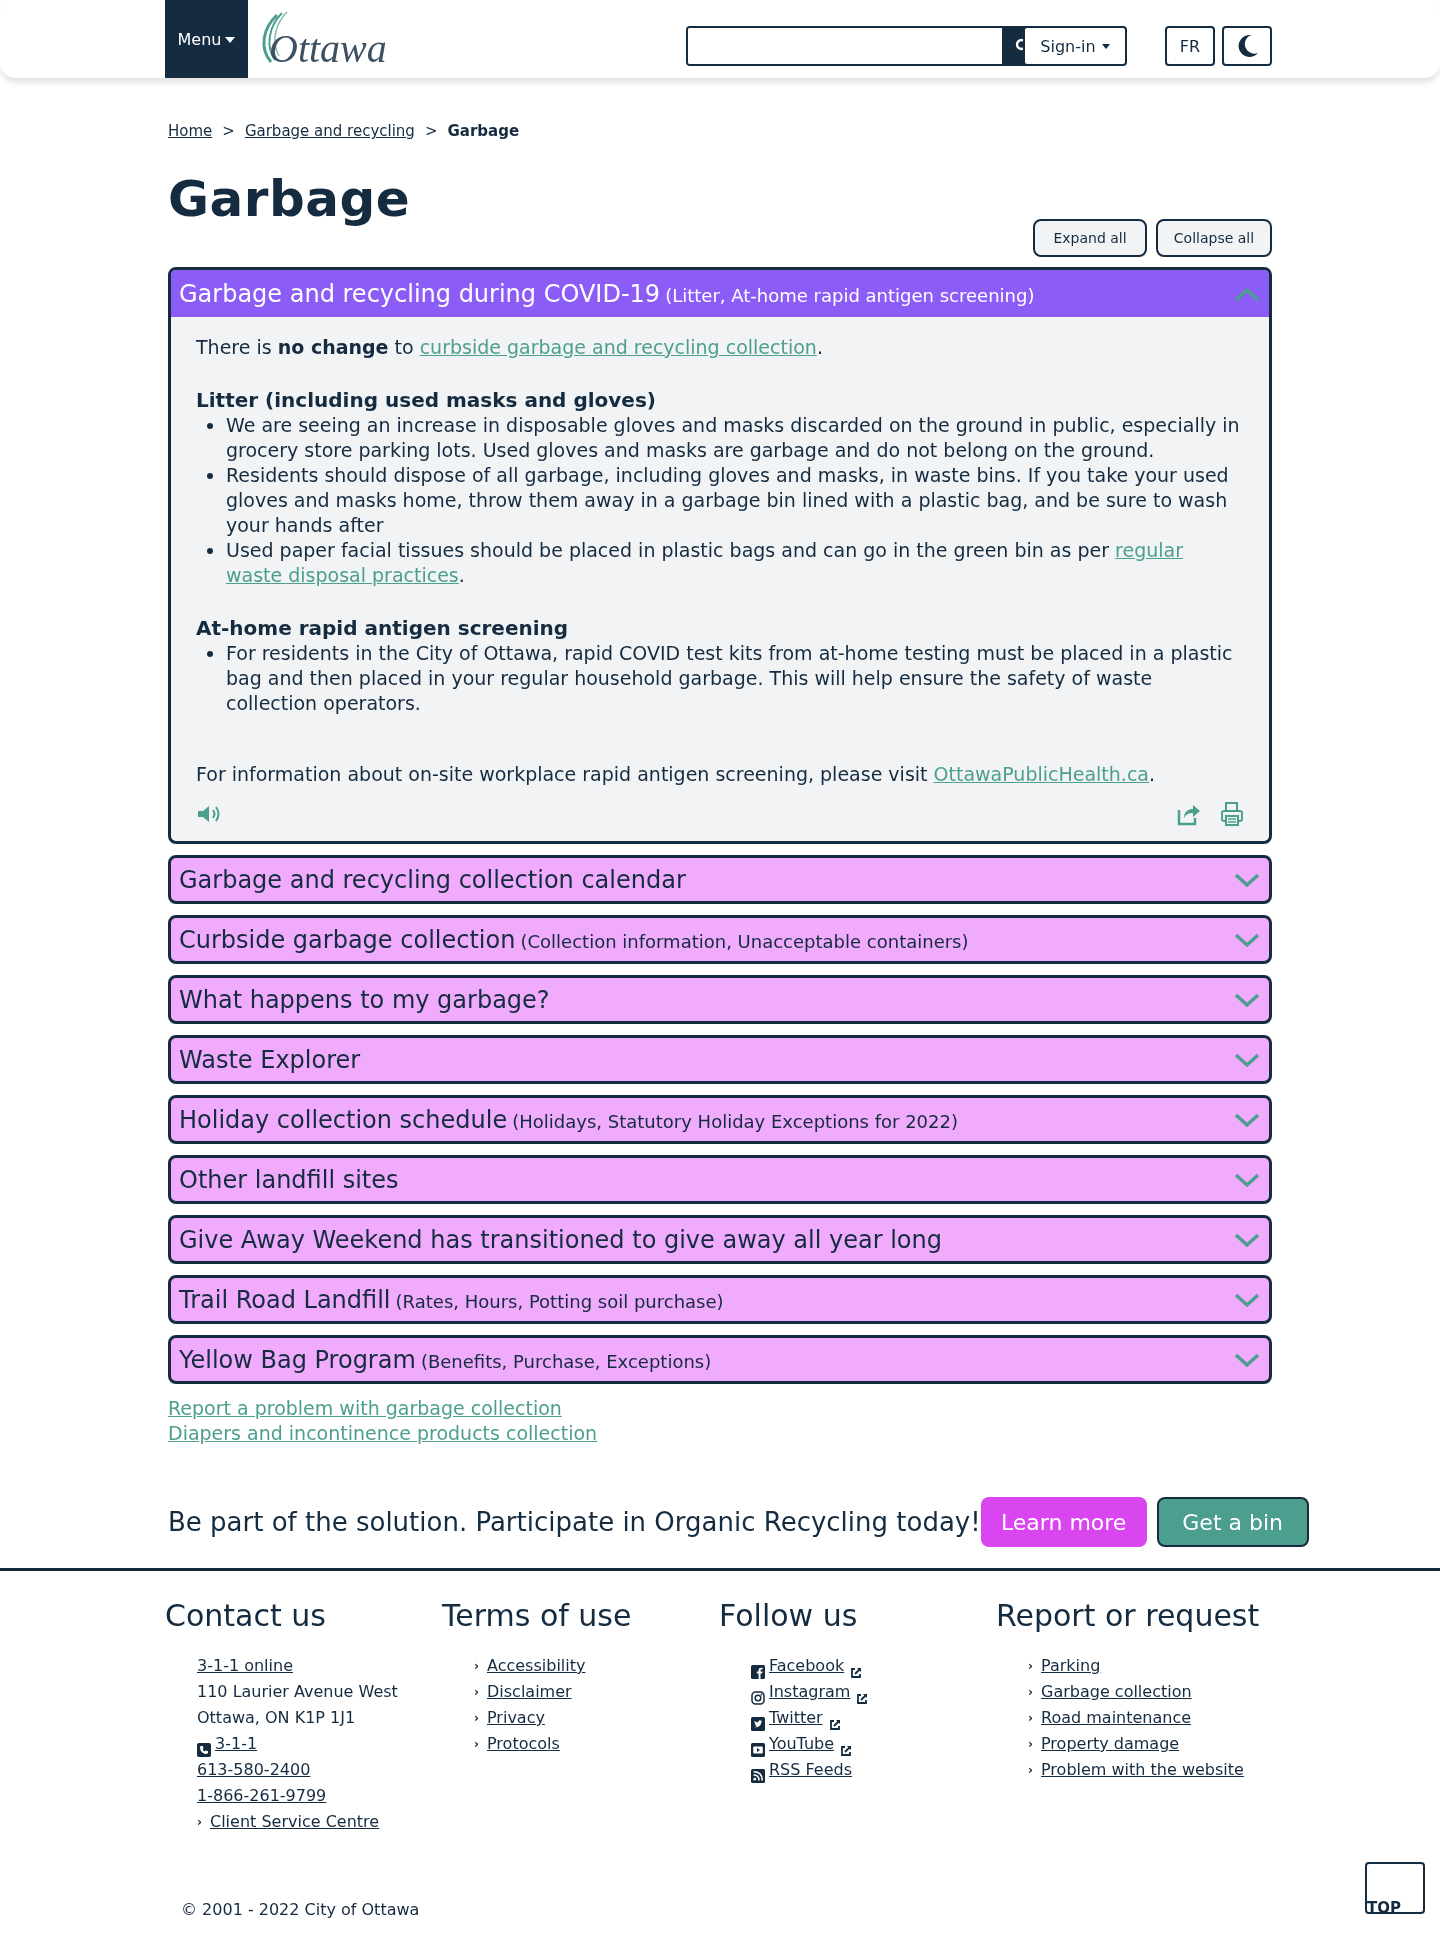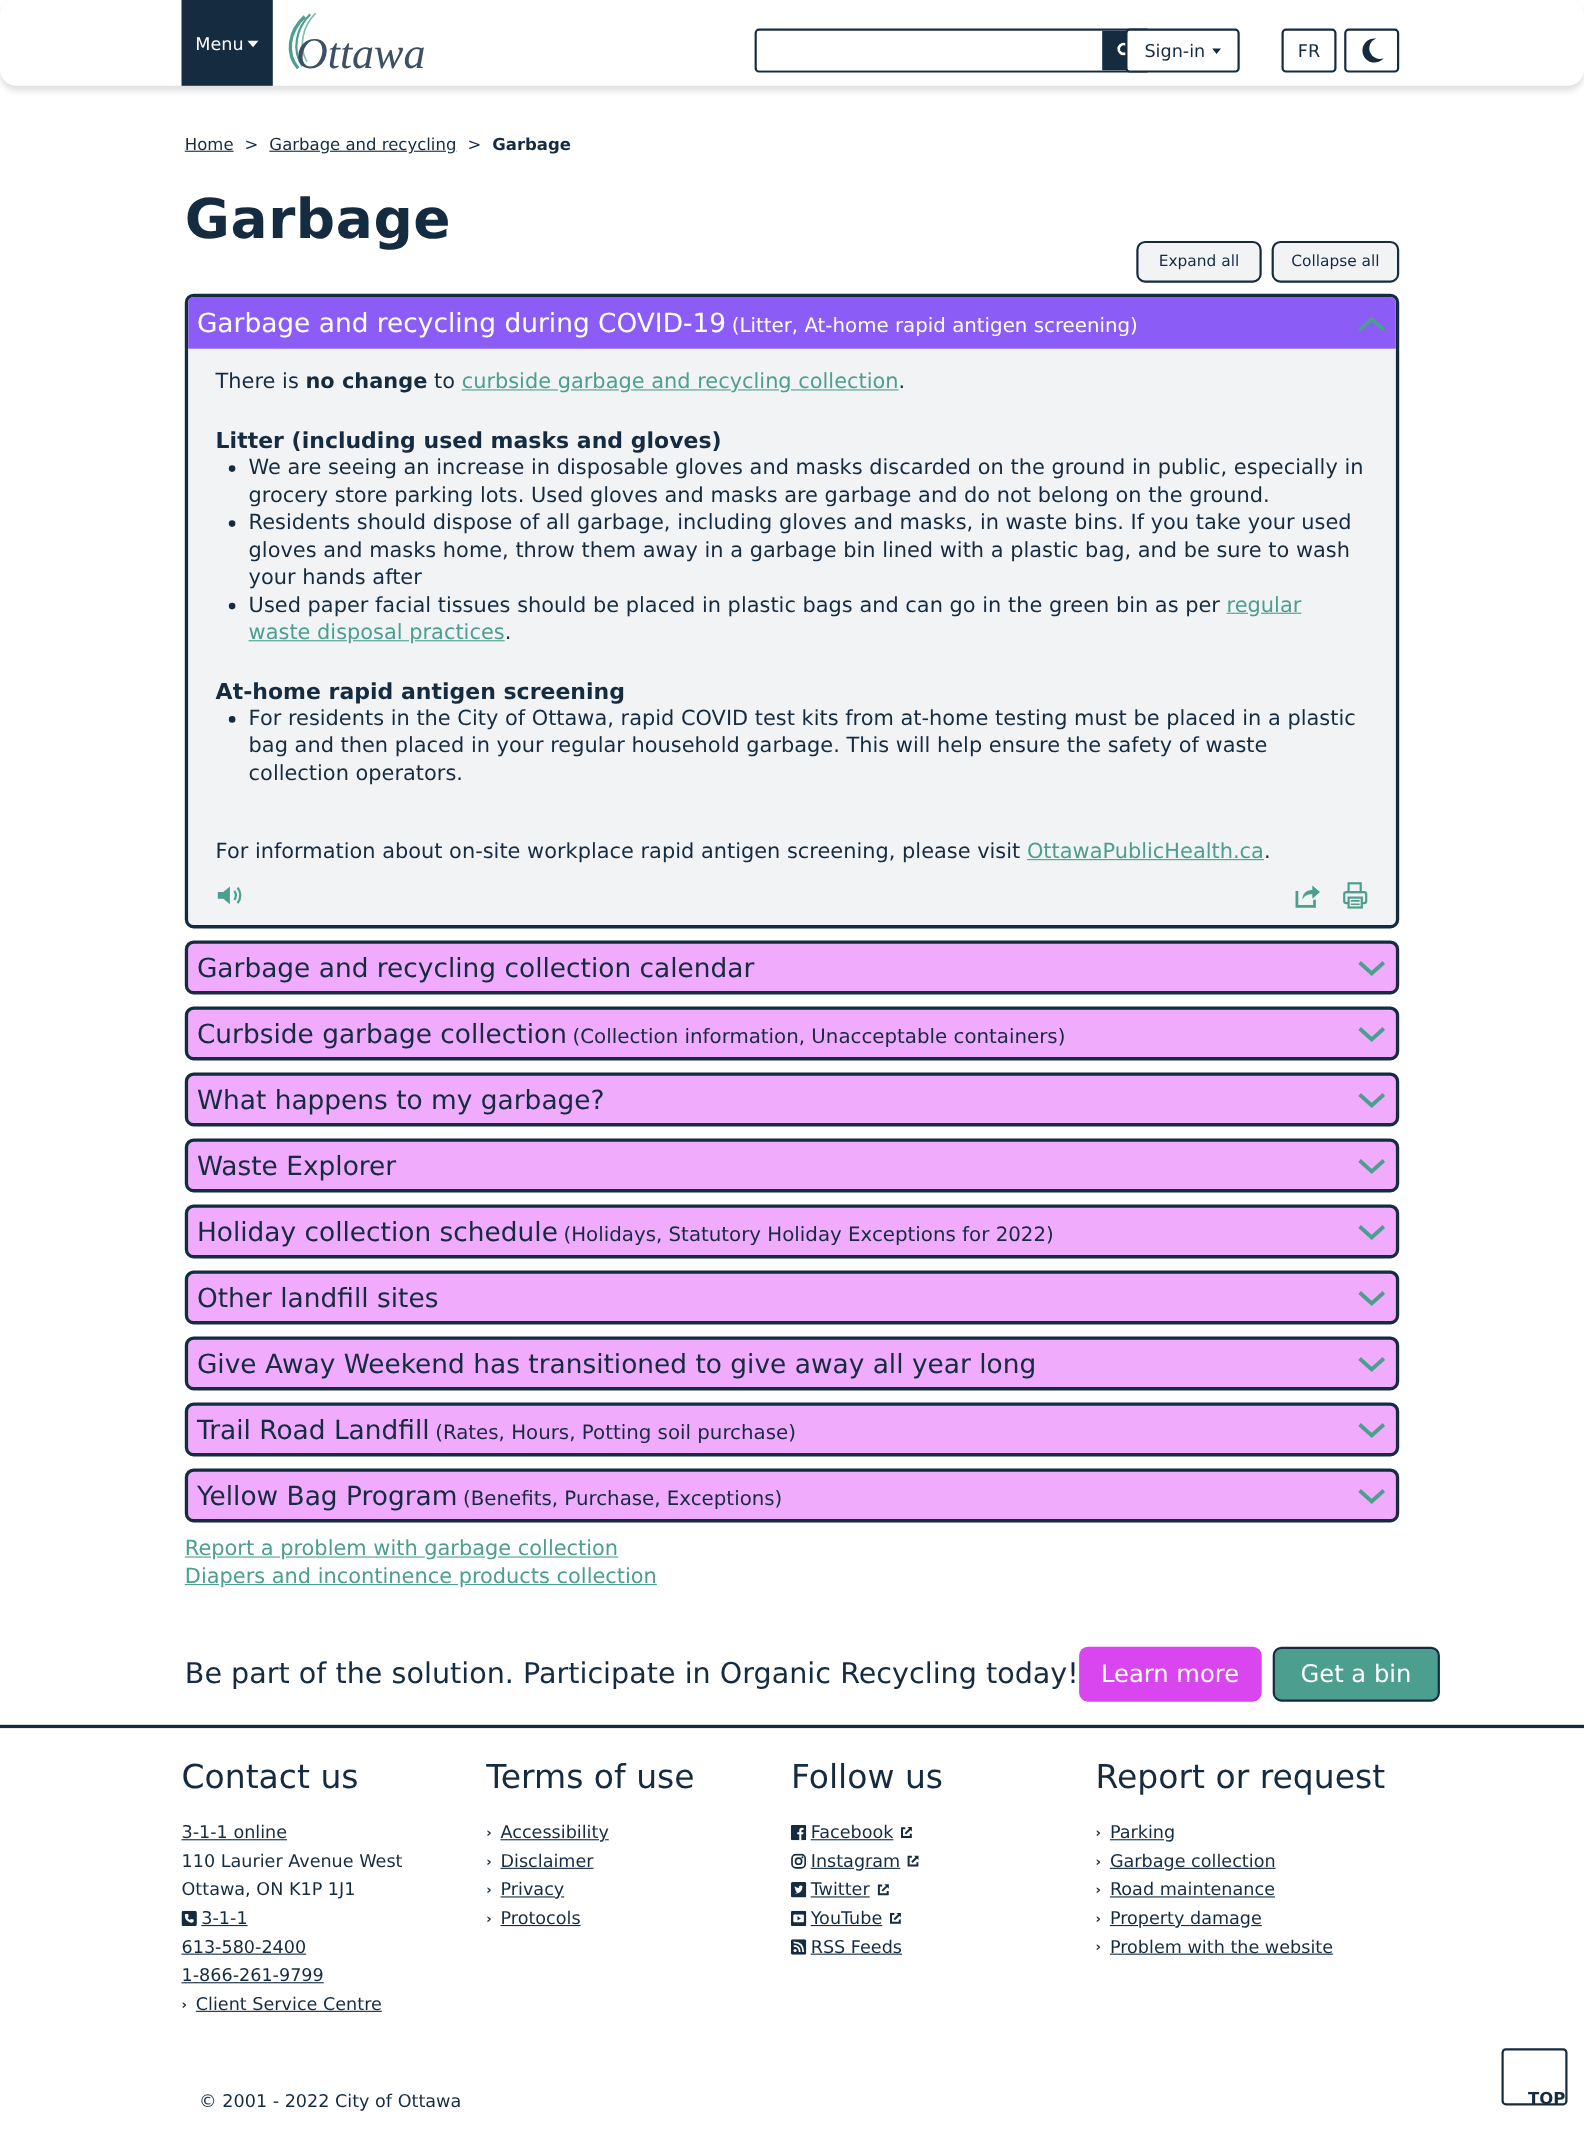--- a/index.html
+++ b/index.html
@@ -60,28 +60,28 @@
   .promo-text { font-size: 26px; color: #152b40; white-space: nowrap; }
   .promo .btns { margin-left: auto; display: flex; gap: 10px; }
   .promo-btn { height: 50px; padding: 0 16px; border-radius: 8px; font-size: 22px; display: flex; align-items: center; cursor: pointer; }
   .learn { background: #d946ef; color: #fff; width: 166px; justify-content: center; padding: 0; }
   .getbin { background: #4c9f8e; color: #fff; border: 2px solid #152b40; width: 152px; justify-content: center; padding: 0; }
 
   .footer-line { position: absolute; left: 0; top: 1568px; width: 1440px; height: 3px; background: #152b40; }
   .footer { position: absolute; left: 165px; top: 1598px; width: 1110px; display: flex; }
   .fcol { width: 277px; }
   .fcol h3 { font-size: 30px; font-weight: normal; color: #152b40; margin-bottom: 20px; white-space: nowrap; }
-  .fcol .row { font-size: 16px; line-height: 26px; display: flex; align-items: center; gap: 4px; white-space: nowrap; }
+  .fcol .row { font-size: 16px; line-height: 26px; display: flex; align-items: flex-end; gap: 4px; white-space: nowrap; margin-left: 32px; }
   .fcol .row a { text-decoration: underline; color: #152b40; }
   .chev { font-size: 12px; font-weight: bold; width: 9px; display: inline-block; }
   .sicon { width: 14px; height: 14px; display: inline-block; }
   .ext { width: 12px; height: 12px; display: inline-block; margin-left: 2px; }
 
   .copyright { position: absolute; left: 181px; top: 1900px; font-size: 16px; color: #152b40; }
-  .top-btn { position: absolute; left: 1365px; top: 1862px; width: 60px; height: 52px; border: 2px solid #152b40; border-radius: 4px; background: #fff; display: flex; flex-direction: column; align-items: flex-end; justify-content: center; font-size: 15px; font-weight: bold; color: #152b40; cursor: pointer; gap: 40px; }
+  .top-btn { position: absolute; left: 1365px; top: 1862px; width: 60px; height: 52px; border: 2px solid #152b40; border-radius: 4px; background: #fff; display: flex; flex-direction: column; align-items: flex-start; justify-content: center; font-size: 15px; font-weight: bold; color: #152b40; cursor: pointer; gap: 40px; }
 </style>
 </head>
 <body>
 
 <div class="header">
   <div class="header-inner">
     <div class="menu-btn">
       <span>Menu</span>
       <span class="caret"></span>
     </div>

